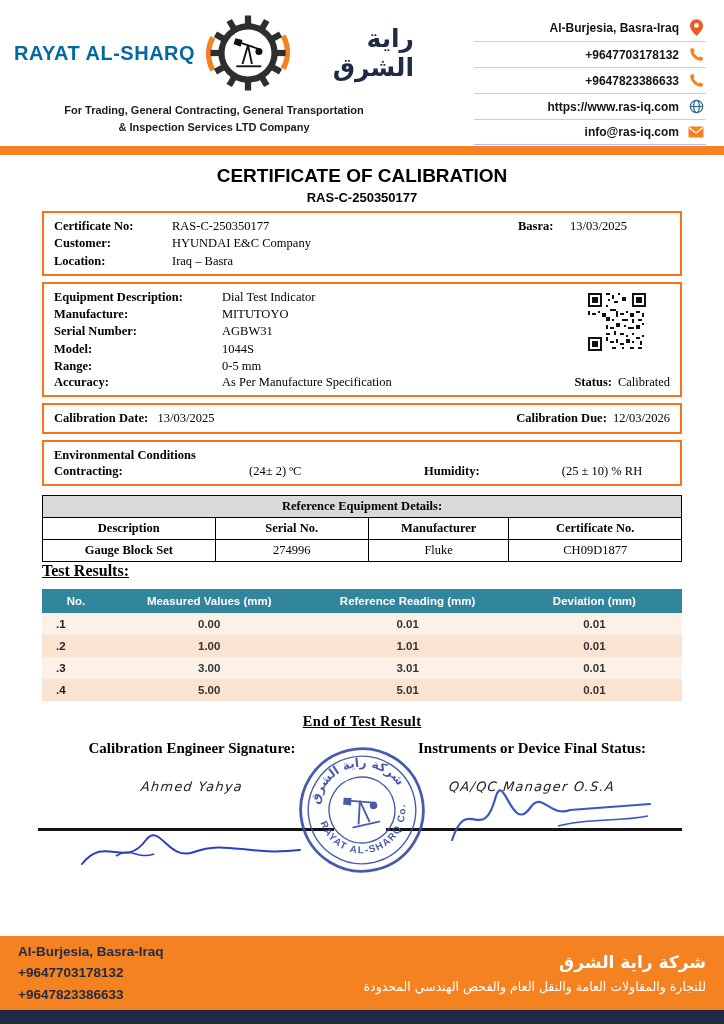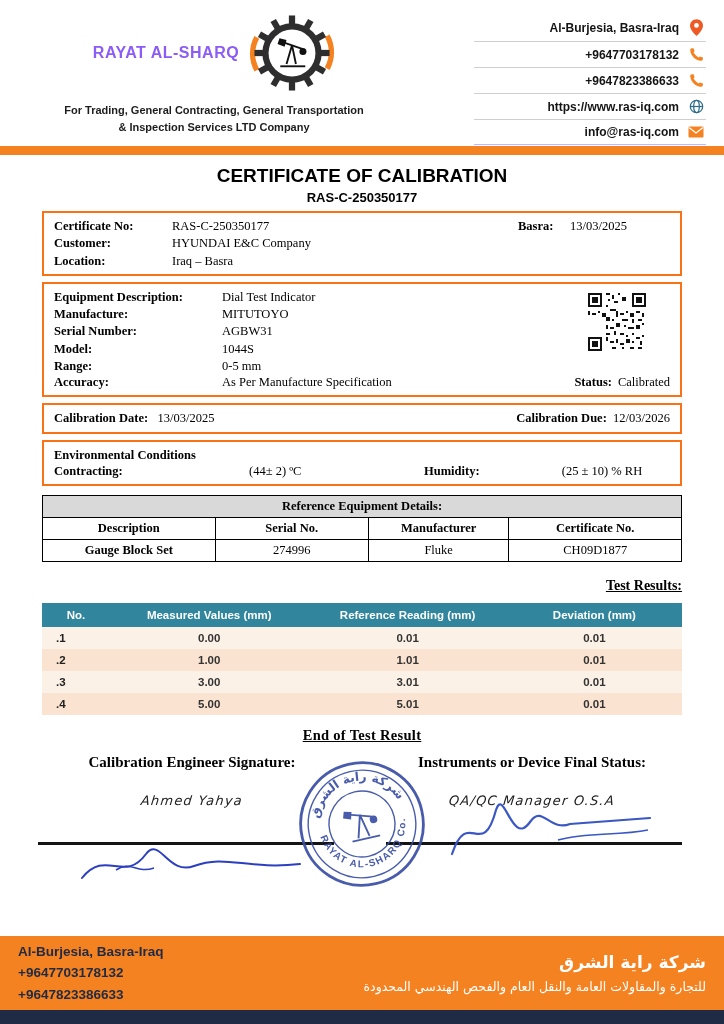--- a/index.html
+++ b/index.html
@@ -6,22 +6,22 @@
   html,body { background:#e9e9e9; }
   .page {
     width:724px; height:1024px; background:#ffffff; position:relative;
     overflow:hidden; margin:0 auto;
     font-family:"Liberation Serif", serif; color:#000;
   }
   
   .header { display:flex; justify-content:space-between; padding:12px 18px 0 14px; height:146px; }
   .logo-area { width:400px; }
   .logo-row { display:flex; align-items:center; gap:10px; justify-content:center; }
-  .brand-en { font-family:"Liberation Sans", sans-serif; font-weight:bold; font-size:16px;
-              color:#8b5cf6; letter-spacing:.5px; white-space:nowrap; }
+  .brand-en { font-family:"Liberation Sans", sans-serif; font-weight:bold; font-size:20px;
+              color:#0369a1; letter-spacing:.5px; white-space:nowrap; }
   .brand-ar { font-family:"DejaVu Sans", sans-serif; font-weight:bold; font-size:25px; color:#1F2A44; direction:rtl; }
   .gear-wrap { width:86px; height:82px; flex:0 0 auto; }
   .tagline { margin-top:8px; text-align:center; font-family:"Liberation Sans", sans-serif;
              font-weight:bold; font-size:11px; color:#1c1c1c; line-height:1.55; }
   .contacts { width:232px; padding-top:2px; font-family:"Liberation Sans", sans-serif; }
   .contact-row { display:flex; justify-content:flex-end; align-items:center; gap:9px;
                  padding:5px 2px; border-bottom:1px solid #cfcfcf; font-size:12px; font-weight:bold; color:#141414; }
   .contact-row:last-child { border-bottom:1px solid #c4b5fd; }
   .cicon { display:inline-flex; width:16px; justify-content:center; flex:0 0 auto; }
   .accent-bar { height:9px; background:#F58220; }
@@ -37,21 +37,21 @@
   .eq-last .val { flex:1; }
   .qr-box { position:absolute; right:24px; top:4px; width:58px; height:58px; }
   .cal-row { display:flex; justify-content:space-between; }
   .env-row { display:grid; grid-template-columns:195px 175px 110px 1fr; }
   
   table { border-collapse:collapse; width:100%; }
   .ref-table { margin-top:9px; font-size:12.5px; }
   .ref-table th, .ref-table td { border:1px solid #000; padding:3px 6px; text-align:center; }
   .ref-title-cell { background:#D9D9D9; font-weight:bold; padding:4px;margin-top:24px; }
   .ref-table td.bold { font-weight:bold; }
-  .tr-heading { text-align:right; margin-top:16px; font-weight:bold; font-size:14px; text-decoration:underline; }
+  .tr-heading { text-align:left; font-weight:bold; font-size:16px; text-decoration:underline; }
   .test-table { margin-top:9px; font-family:"Liberation Sans", sans-serif; font-size:11.5px; }
   .test-table th { background:#31859C; color:#fff; font-weight:bold; padding:6px 4px; text-align:center; }
   .test-table td { padding:5px 4px; text-align:center; color:#333;font-weight:bold; }
   .test-table tr.odd  td { background:#FCF1E7; }
   .test-table tr.even td { background:#FAE3D0; }
   .test-table td.no-cell { text-align:left; padding-left:14px; font-weight:bold; color:#222; }
   .end-heading { text-align:center; margin-top:12px; font-weight:bold; font-size:14.5px; text-decoration:underline; letter-spacing:.3px; }
   
   .sig-section { position:relative; height:152px; margin-top:10px; }
   .sig-block-left  { position:absolute; left:0;  top:0; width:300px; text-align:center; }
@@ -106,20 +106,21 @@
             <circle cx="55" cy="50" r="30" fill="#ffffff"></circle>
             <g stroke="#111" stroke-width="2.4" fill="none">
               <path d="M48 64 L55 40 L60 64"></path>
               <line x1="43" y1="36" x2="69" y2="45"></line>
               <line x1="40" y1="67" x2="72" y2="67"></line>
             </g>
             <path d="M39 31 l9 2.5 -2.5 8.5 -9 -3.5 z" fill="#111"></path>
             <circle cx="69" cy="48" r="4.5" fill="#111"></circle>
           </svg>
         </span>
+        <span class="brand-ar">راية الشرق</span>
       </div>
       <div class="tagline">
         <div>For Trading, General Contracting, General Transportation</div>
         <div>&amp; Inspection Services LTD Company</div>
       </div>
     </div>
 
     <div class="contacts">
       <div class="contact-row">
         <span>Al-Burjesia, Basra-Iraq</span>
@@ -291,21 +292,21 @@
           <span class="lbl">Calibration Due:</span>&nbsp;
           <span>12/03/2026</span>
         </span>
       </div>
     </div>
 
     <div class="cbox">
       <div class="lbl">Environmental Conditions</div>
       <div class="env-row">
         <span class="lbl">Contracting:</span>
-        <span>(44± 2) ºC</span>
+        <span>(24± 2) ºC</span>
         <span class="lbl">Humidity:</span>
         <span style="text-align:center;">(25 ± 10) % RH</span>
       </div>
     </div>
 
     <table class="ref-table">
       <colgroup>
           <col style="width:27%">
           <col style="width:24%">
           <col style="width:22%">

